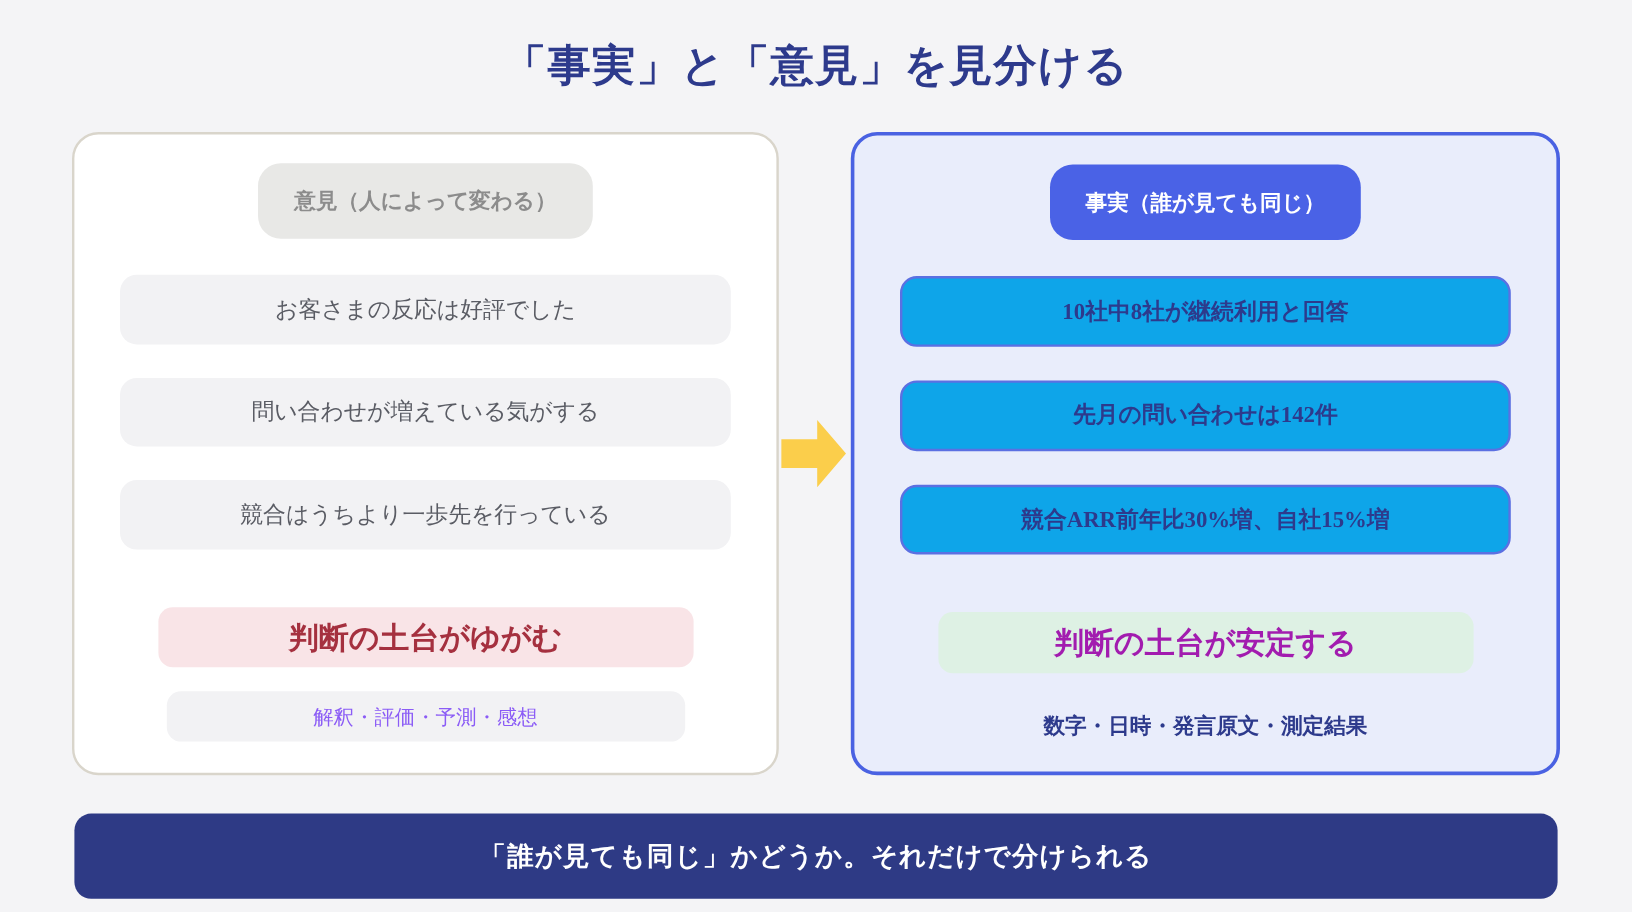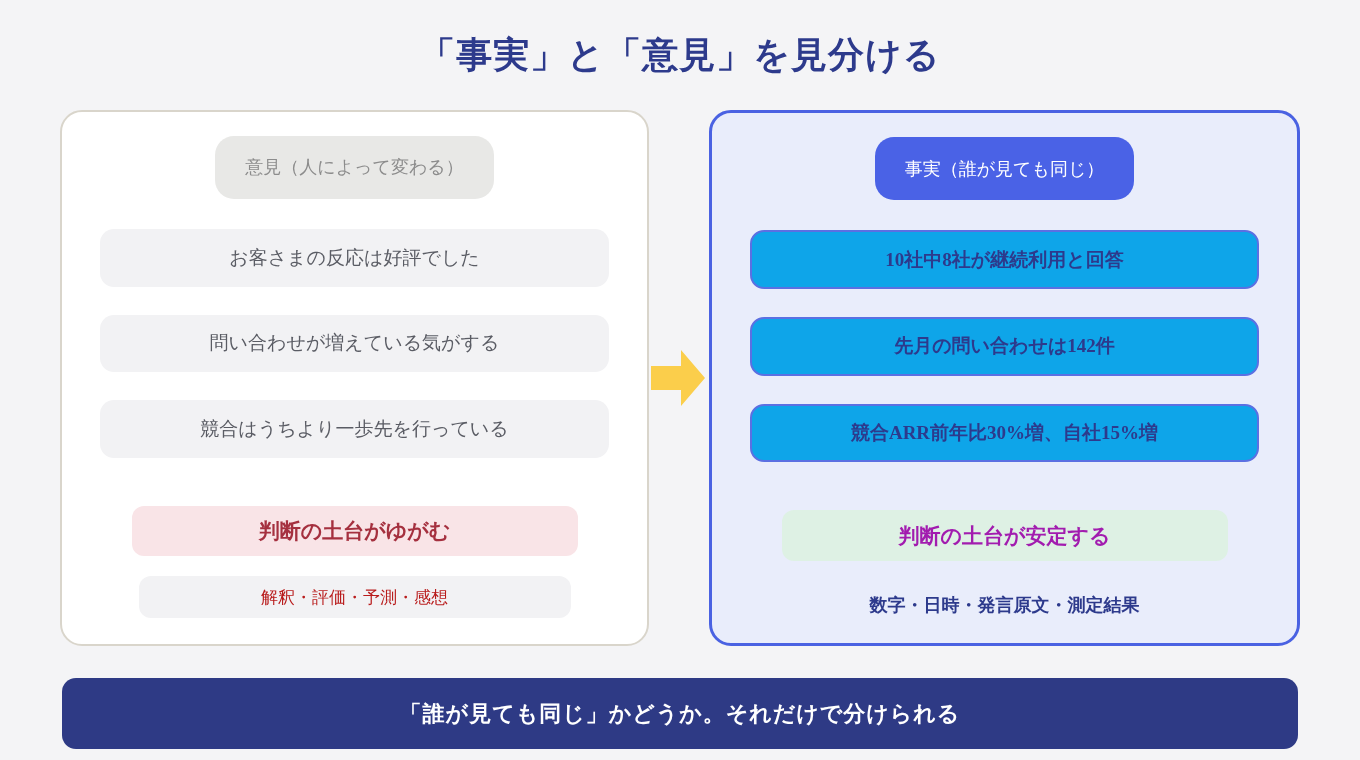--- a/index.html
+++ b/index.html
@@ -47,21 +47,21 @@
     border: 3px solid #4a62e2;
   }
   .badge {
     height: 37px;
     padding: 16px 30px;
     border-radius: 19px;
     display: flex;
     align-items: center;
     justify-content: center;
     font-size: 18px;
-    font-weight: normal;
+    font-weight: bold;
     white-space: nowrap;
   }
   .opinion .badge {
     background: #e8e8e6;
     color: #8c8c8c;
   }
   .fact .badge {
     background: #4a62e6;
     color: #ffffff;
   }
@@ -89,41 +89,41 @@
     color: #2d3a8c;
     font-weight: bold;
   }
   .result {
     width: 446px;
     height: 60px;
     border-radius: 12px;
     display: flex;
     align-items: center;
     justify-content: center;
-    font-size: 21px;
+    font-size: 25px;
     font-weight: bold;
     margin-top: 48px;
   }
   .opinion .result {
     background: #f9e4e7;
     color: #a5303f;
   }
   .fact .result {
     background: #def1e4;
     color: #a21caf;
   }
   .note-box {
     width: 432px;
     height: 50px;
     border-radius: 12px;
     display: flex;
     align-items: center;
     justify-content: center;
     background: #f2f2f4;
-    color: #b91c1c;
+    color: #8b5cf6;
     font-size: 17px;
     margin-top: 20px;
   }
   .note-text {
     margin-top: 32px;
     color: #2d3a8c;
     font-size: 18px;
     font-weight: 600;
   }
   .arrow-col {

